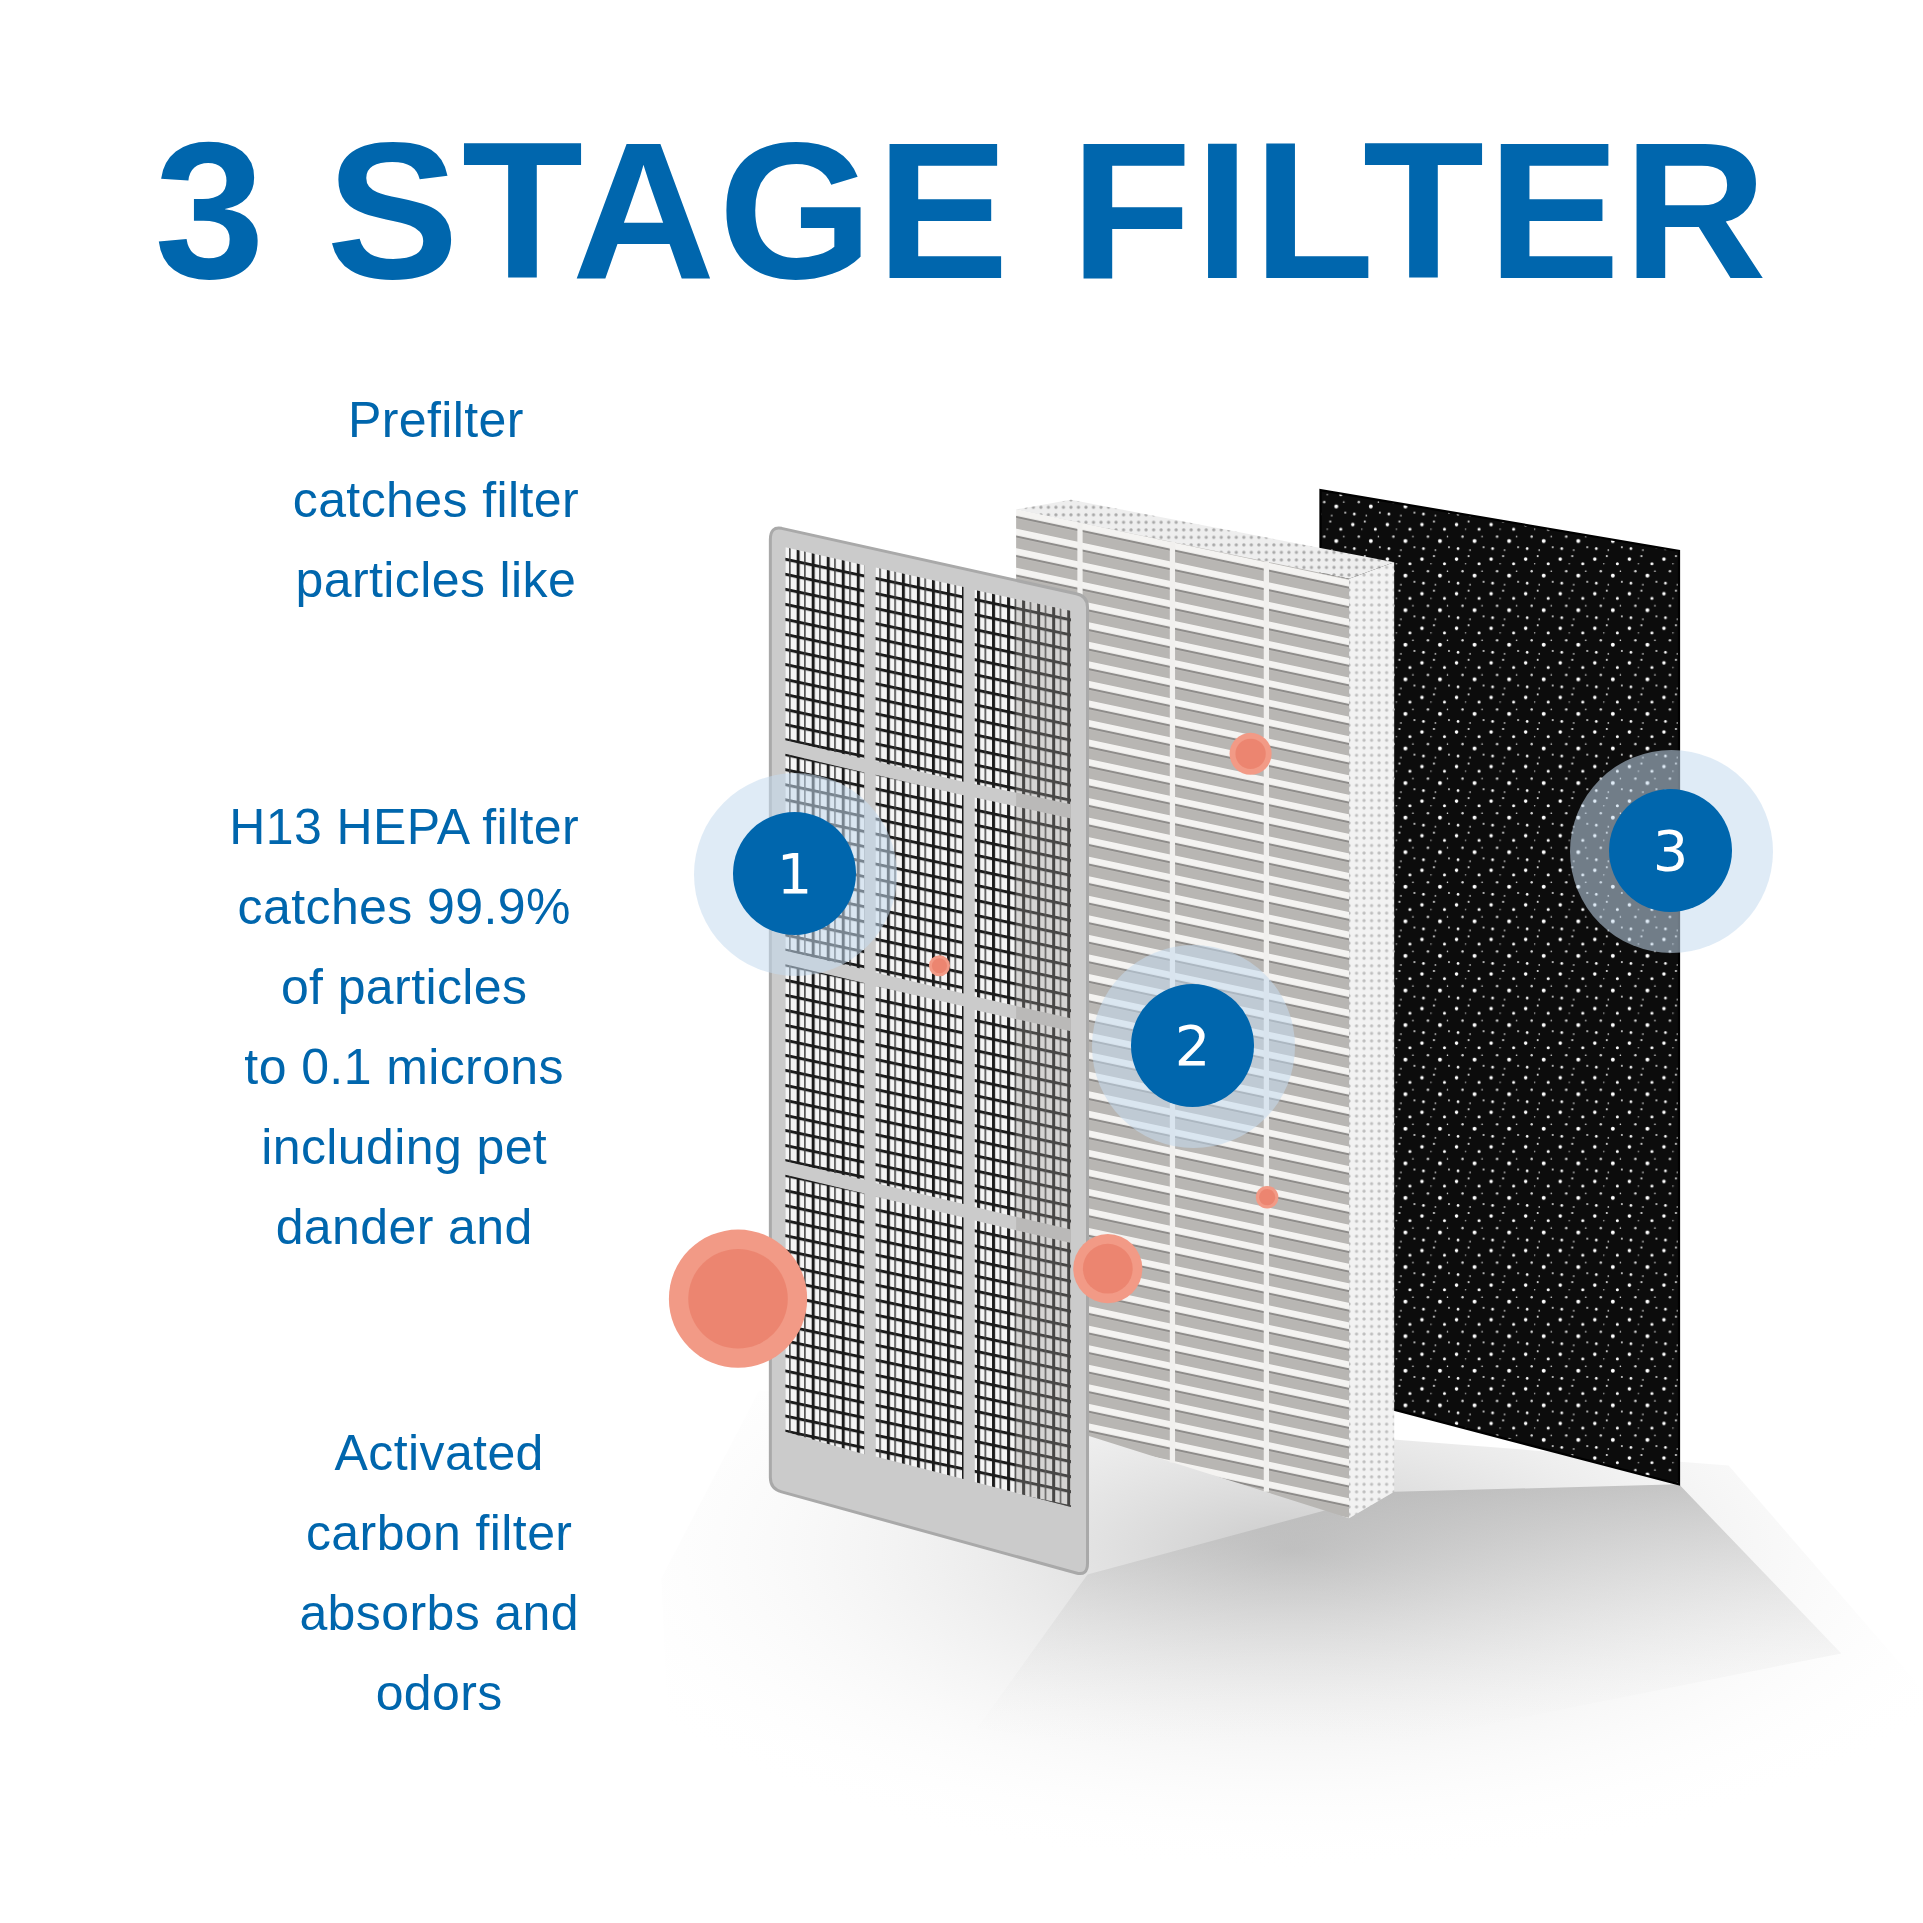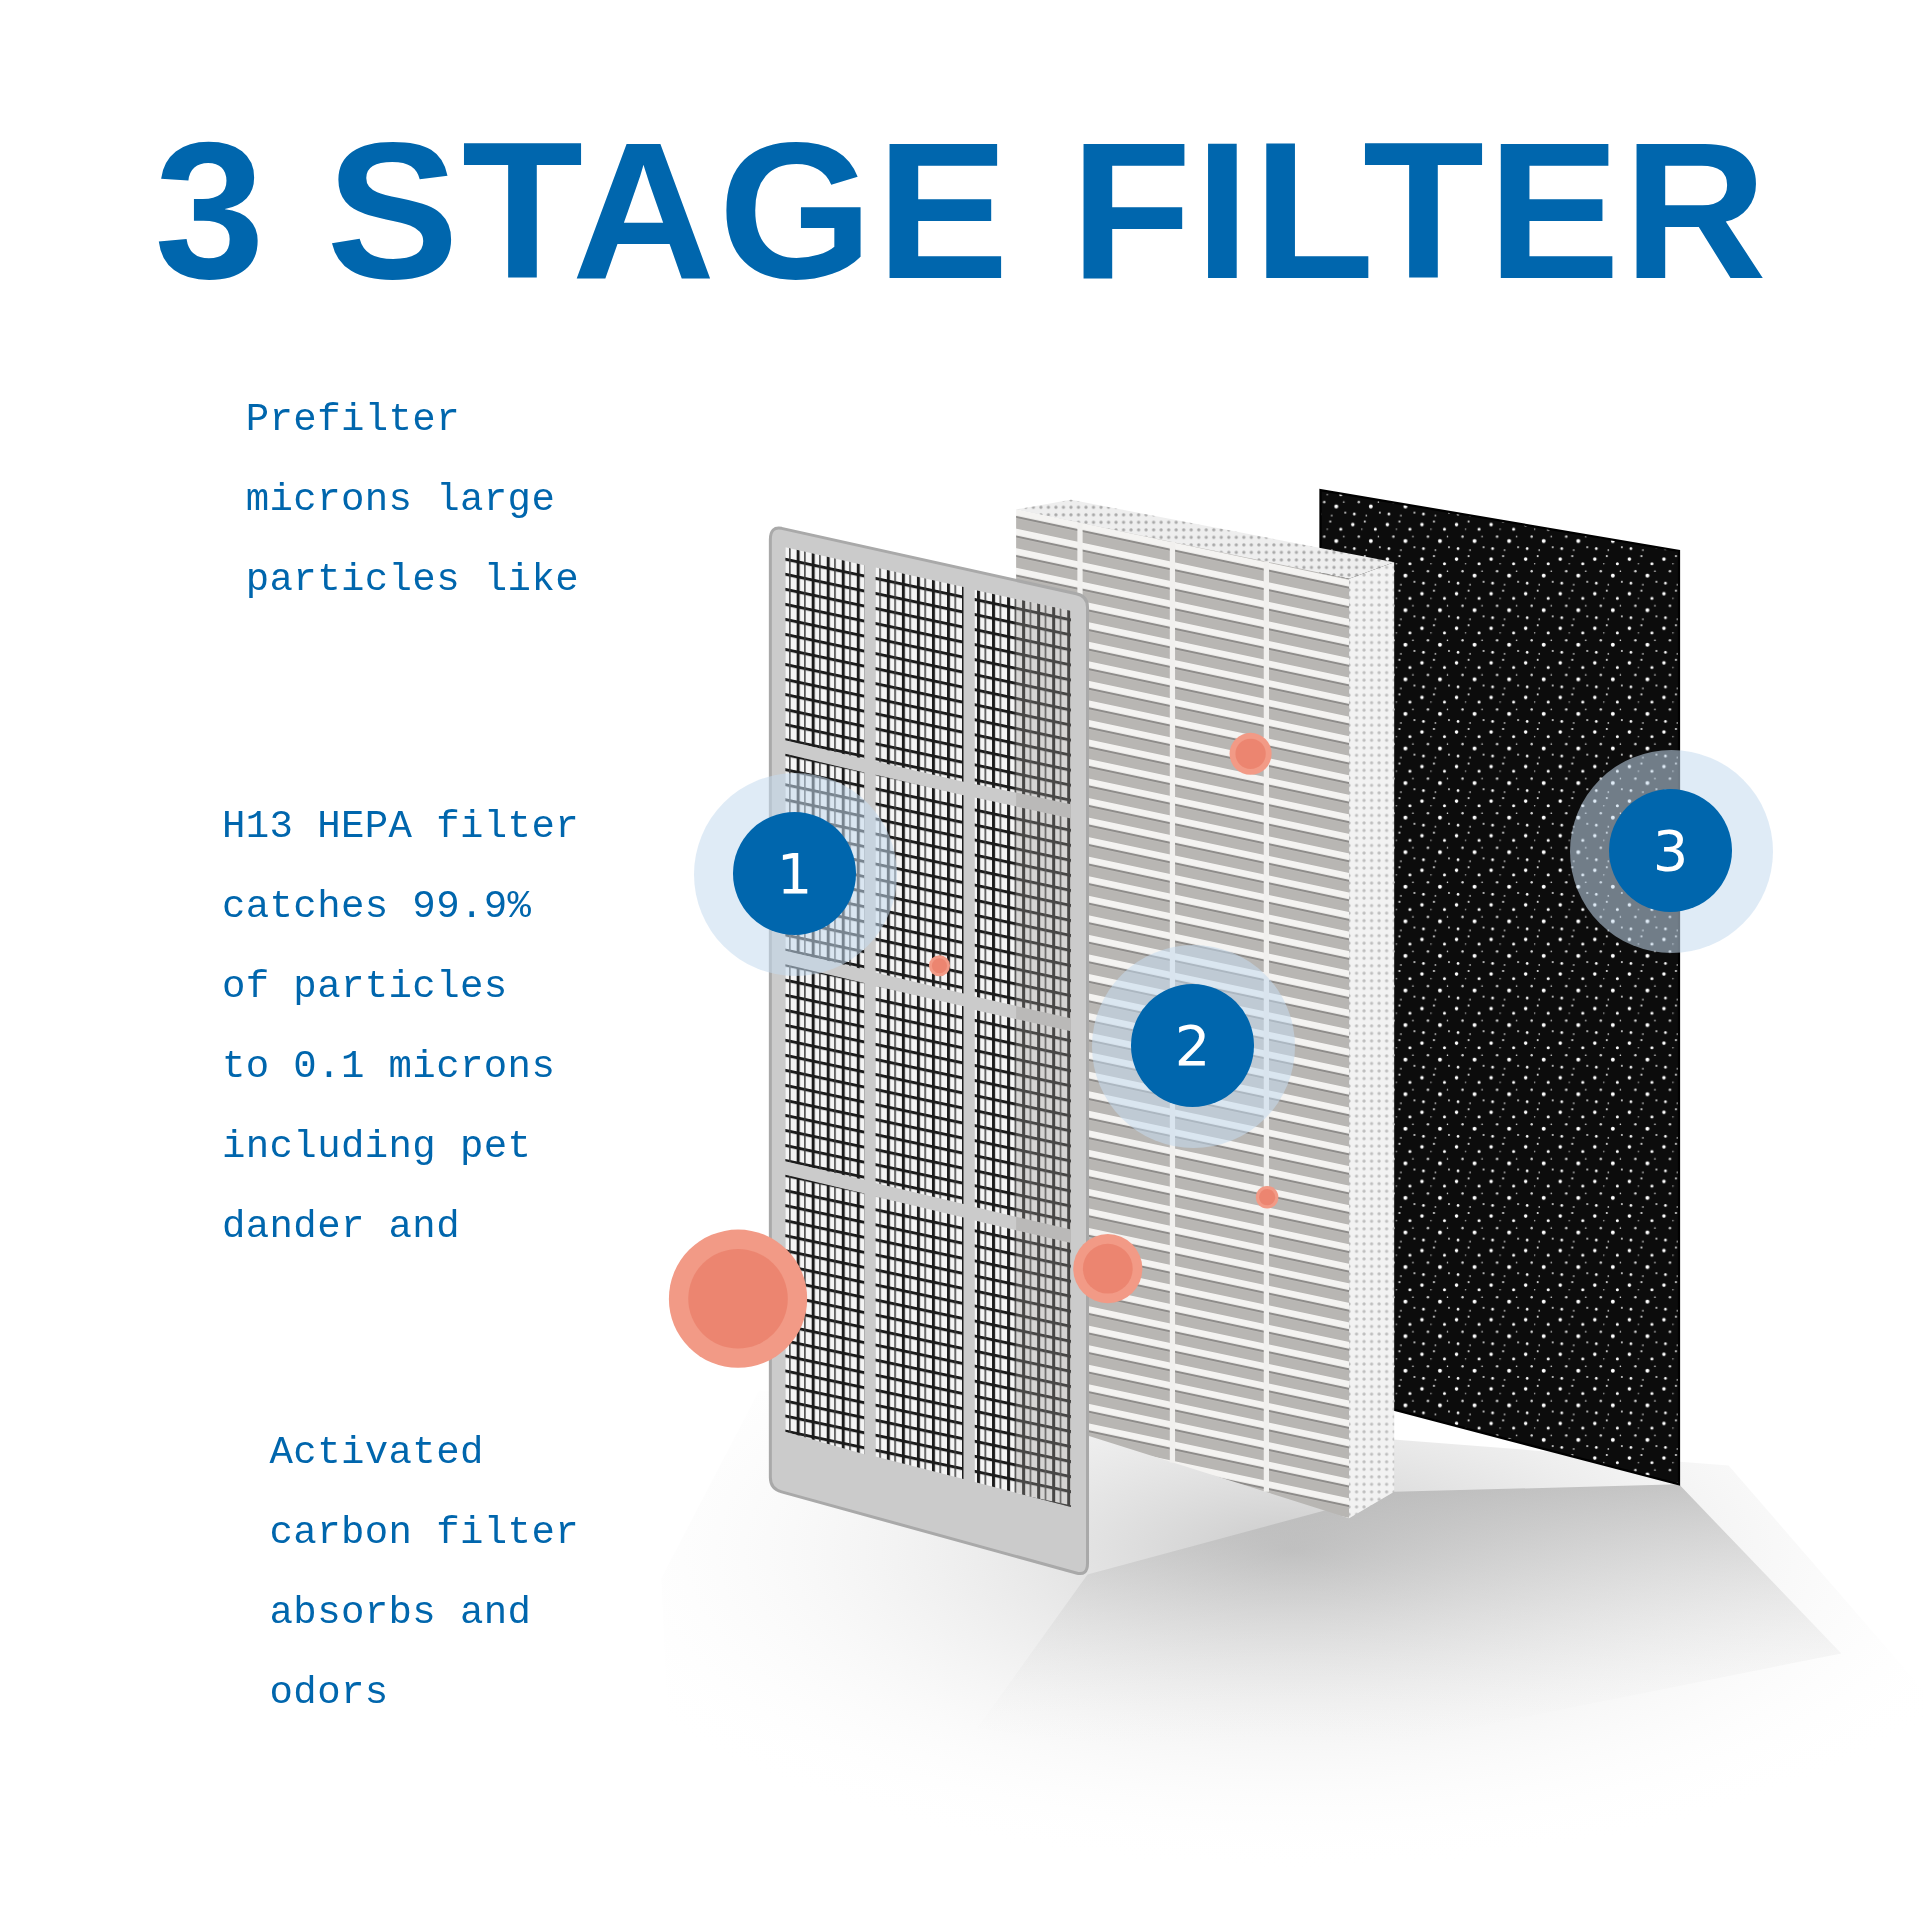--- a/index.html
+++ b/index.html
@@ -25,25 +25,25 @@
       font-size: 195px;
       line-height: 1;
       letter-spacing: 3px;
       color: #0066ad;
       margin: 0;
       transform: scaleX(1.02);
     }
     .desc-block {
       position: absolute;
       right: 1345px;
-      text-align: left;
+      text-align: center;
       color: #0066ad;
-      font-family: Liberation Mono, monospace;
+      font-family: Liberation Sans, sans-serif;
       font-weight: 400;
-      font-size: 39px;
+      font-size: 50px;
       line-height: 80px;
       letter-spacing: 0.4px;
       white-space: nowrap;
     }
     .desc-block .line { display: block; }
     #desc-prefilter { top: 380px; }
     #desc-hepa { top: 779px; margin-top: 8px; }
     #desc-carbon { top: 1413px; }
 
     .art {
@@ -80,21 +80,21 @@
       line-height: 1;
     }
   </style>
 </head>
 <body>
 
 <h1 class="page-title">3 STAGE FILTER</h1>
 
 <div class="desc-block" id="desc-prefilter">
   <span class="line">Prefilter</span>
-  <span class="line">microns large</span>
+  <span class="line">catches filter</span>
   <span class="line">particles like</span>
 </div>
 
 <div class="desc-block" id="desc-hepa">
   <span class="line">H13 HEPA filter</span>
   <span class="line">catches 99.9%</span>
   <span class="line">of particles</span>
   <span class="line">to 0.1 microns</span>
   <span class="line">including pet</span>
   <span class="line">dander and</span>

